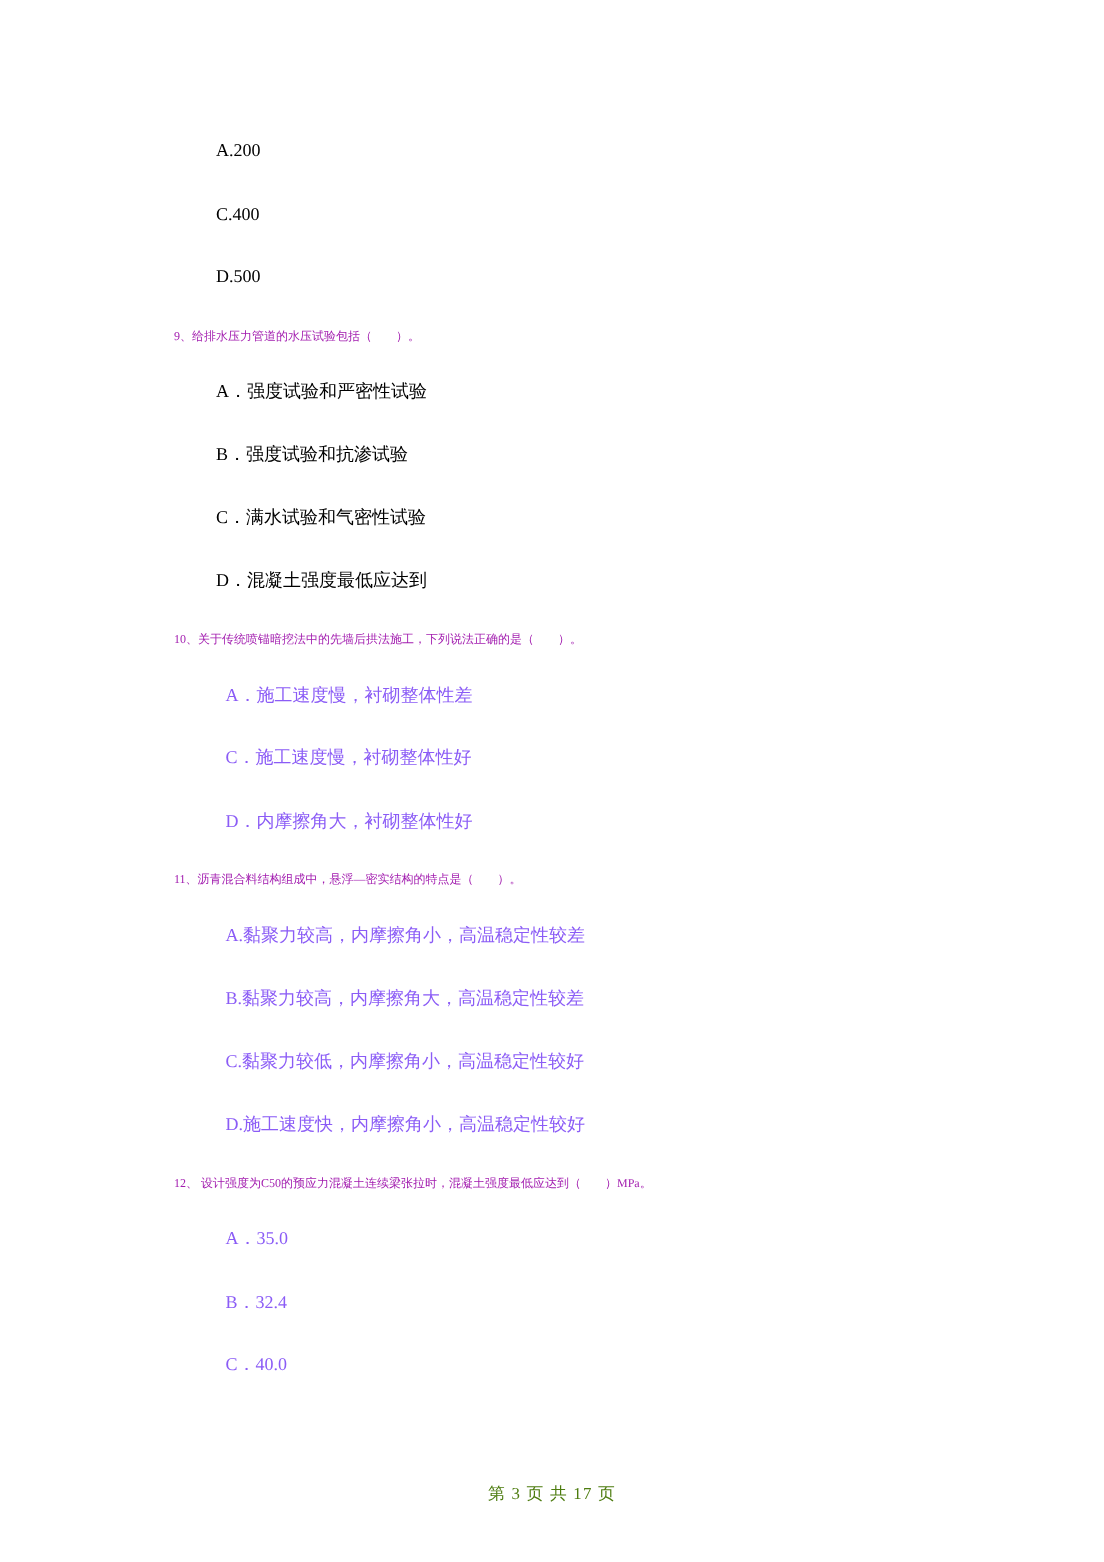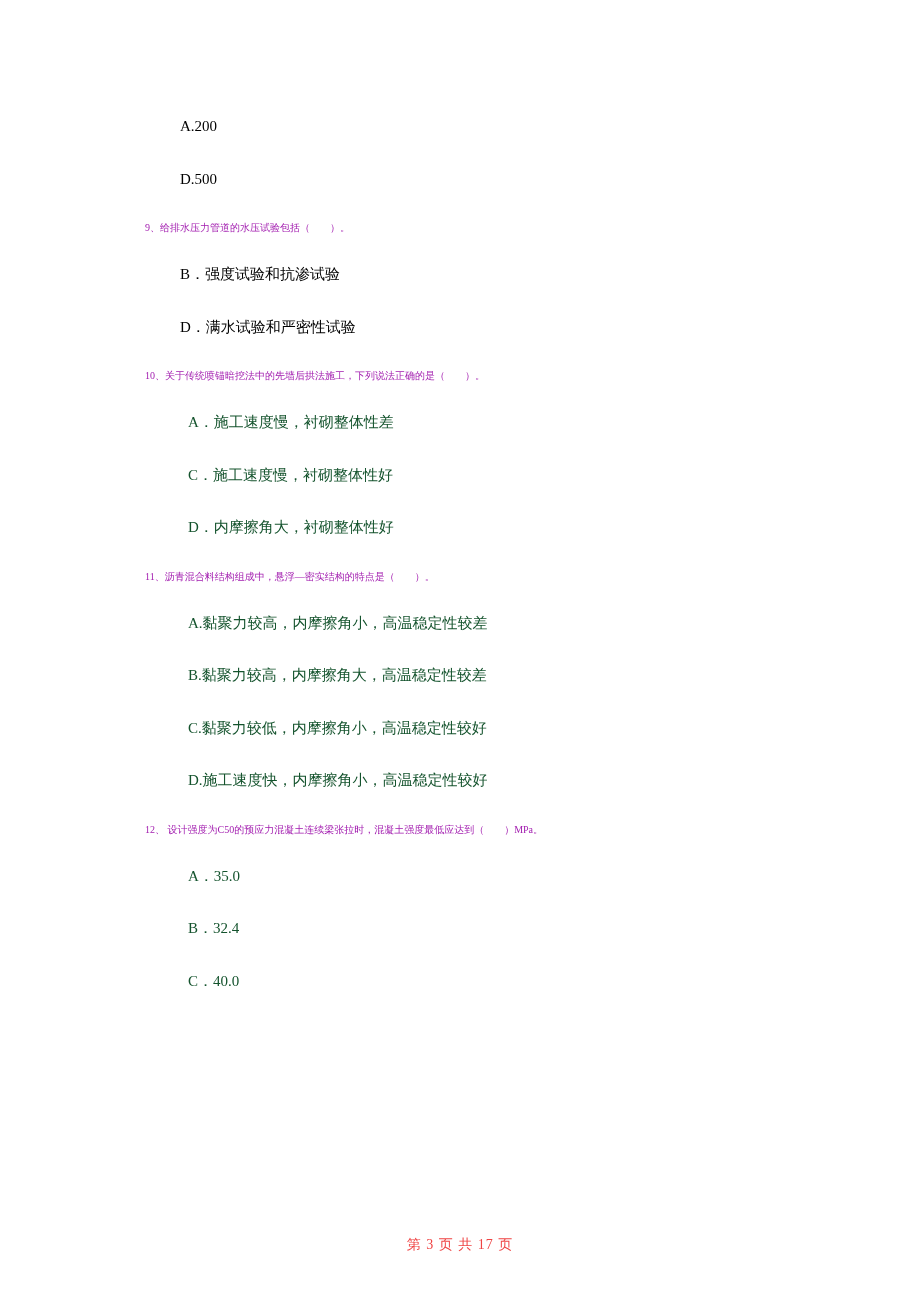--- a/index.html
+++ b/index.html
@@ -30,44 +30,47 @@
       font-size: 10px;
       line-height: 1.5;
       margin-bottom: 28px;
       color: #a21caf;
     }
     .option-wide {
       padding-left: 43px;
       font-size: 15px;
       line-height: 1.5;
       margin-bottom: 30px;
-      color: #14532d;
+      color: #8b5cf6;
     }
     .footer {
       position: absolute;
       bottom: 48px;
       left: 0;
       right: 0;
       text-align: center;
       font-size: 14px;
-      color: #ef4444;
+      color: #4d7c0f;
       letter-spacing: 1px;
     }
   </style>
 </head>
 <body>
 
 <div class="content">
 
   <div class="option">A.200</div>
+  <div class="option">C.400</div>
   <div class="option">D.500</div>
 
   <div class="question">9、给排水压力管道的水压试验包括（　　）。</div>
+  <div class="option">A．强度试验和严密性试验</div>
   <div class="option">B．强度试验和抗渗试验</div>
-  <div class="option">D．满水试验和严密性试验</div>
+  <div class="option">C．满水试验和气密性试验</div>
+  <div class="option">D．混凝土强度最低应达到</div>
 
   <div class="question">10、关于传统喷锚暗挖法中的先墙后拱法施工，下列说法正确的是（　　）。</div>
   <div class="option-wide">A．施工速度慢，衬砌整体性差</div>
   <div class="option-wide">C．施工速度慢，衬砌整体性好</div>
   <div class="option-wide">D．内摩擦角大，衬砌整体性好</div>
 
   <div class="question">11、沥青混合料结构组成中，悬浮—密实结构的特点是（　　）。</div>
   <div class="option-wide">A.黏聚力较高，内摩擦角小，高温稳定性较差</div>
   <div class="option-wide">B.黏聚力较高，内摩擦角大，高温稳定性较差</div>
   <div class="option-wide">C.黏聚力较低，内摩擦角小，高温稳定性较好</div>

